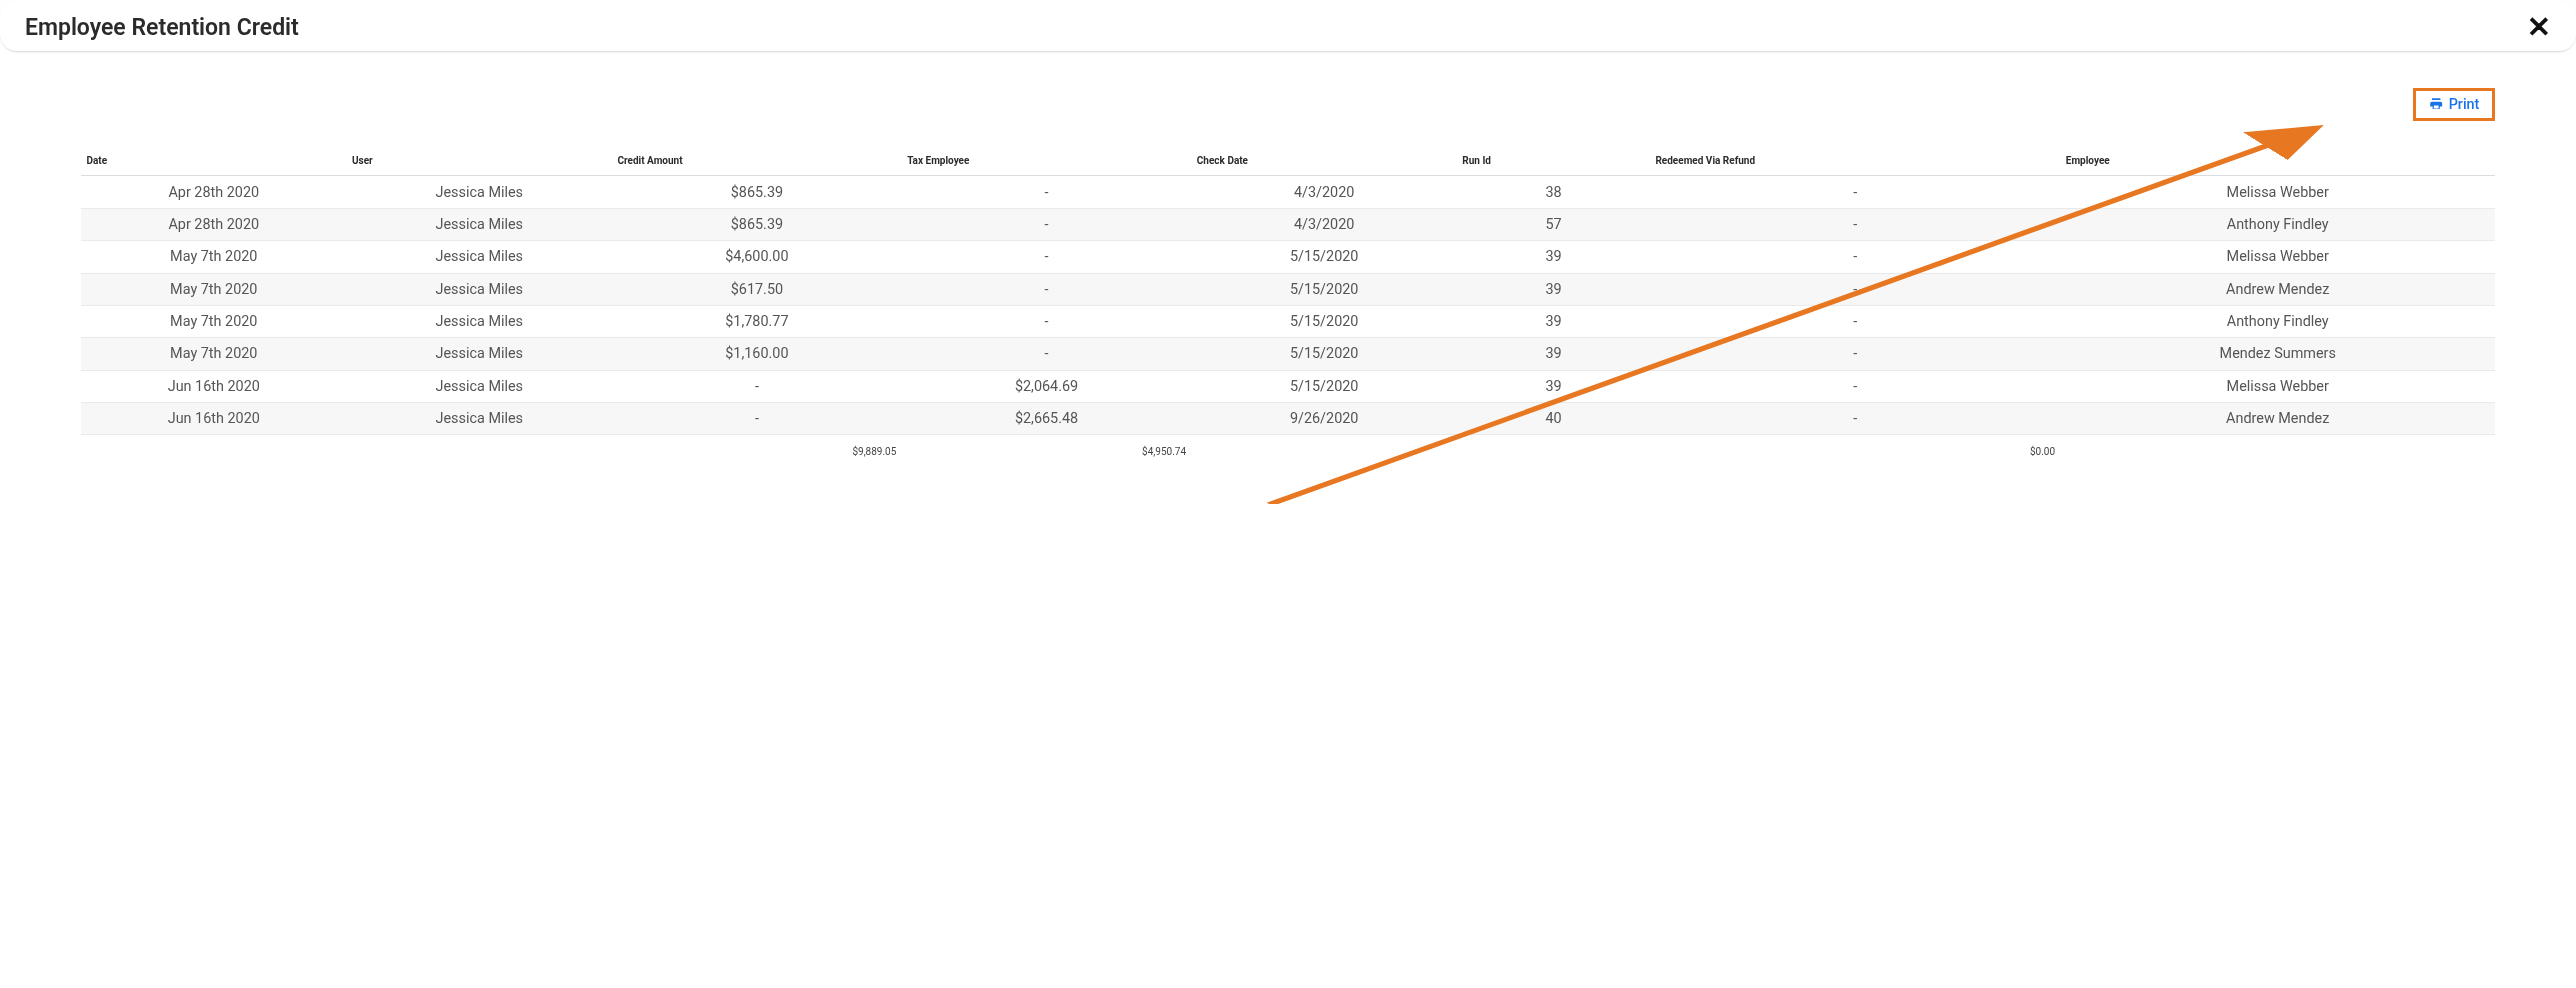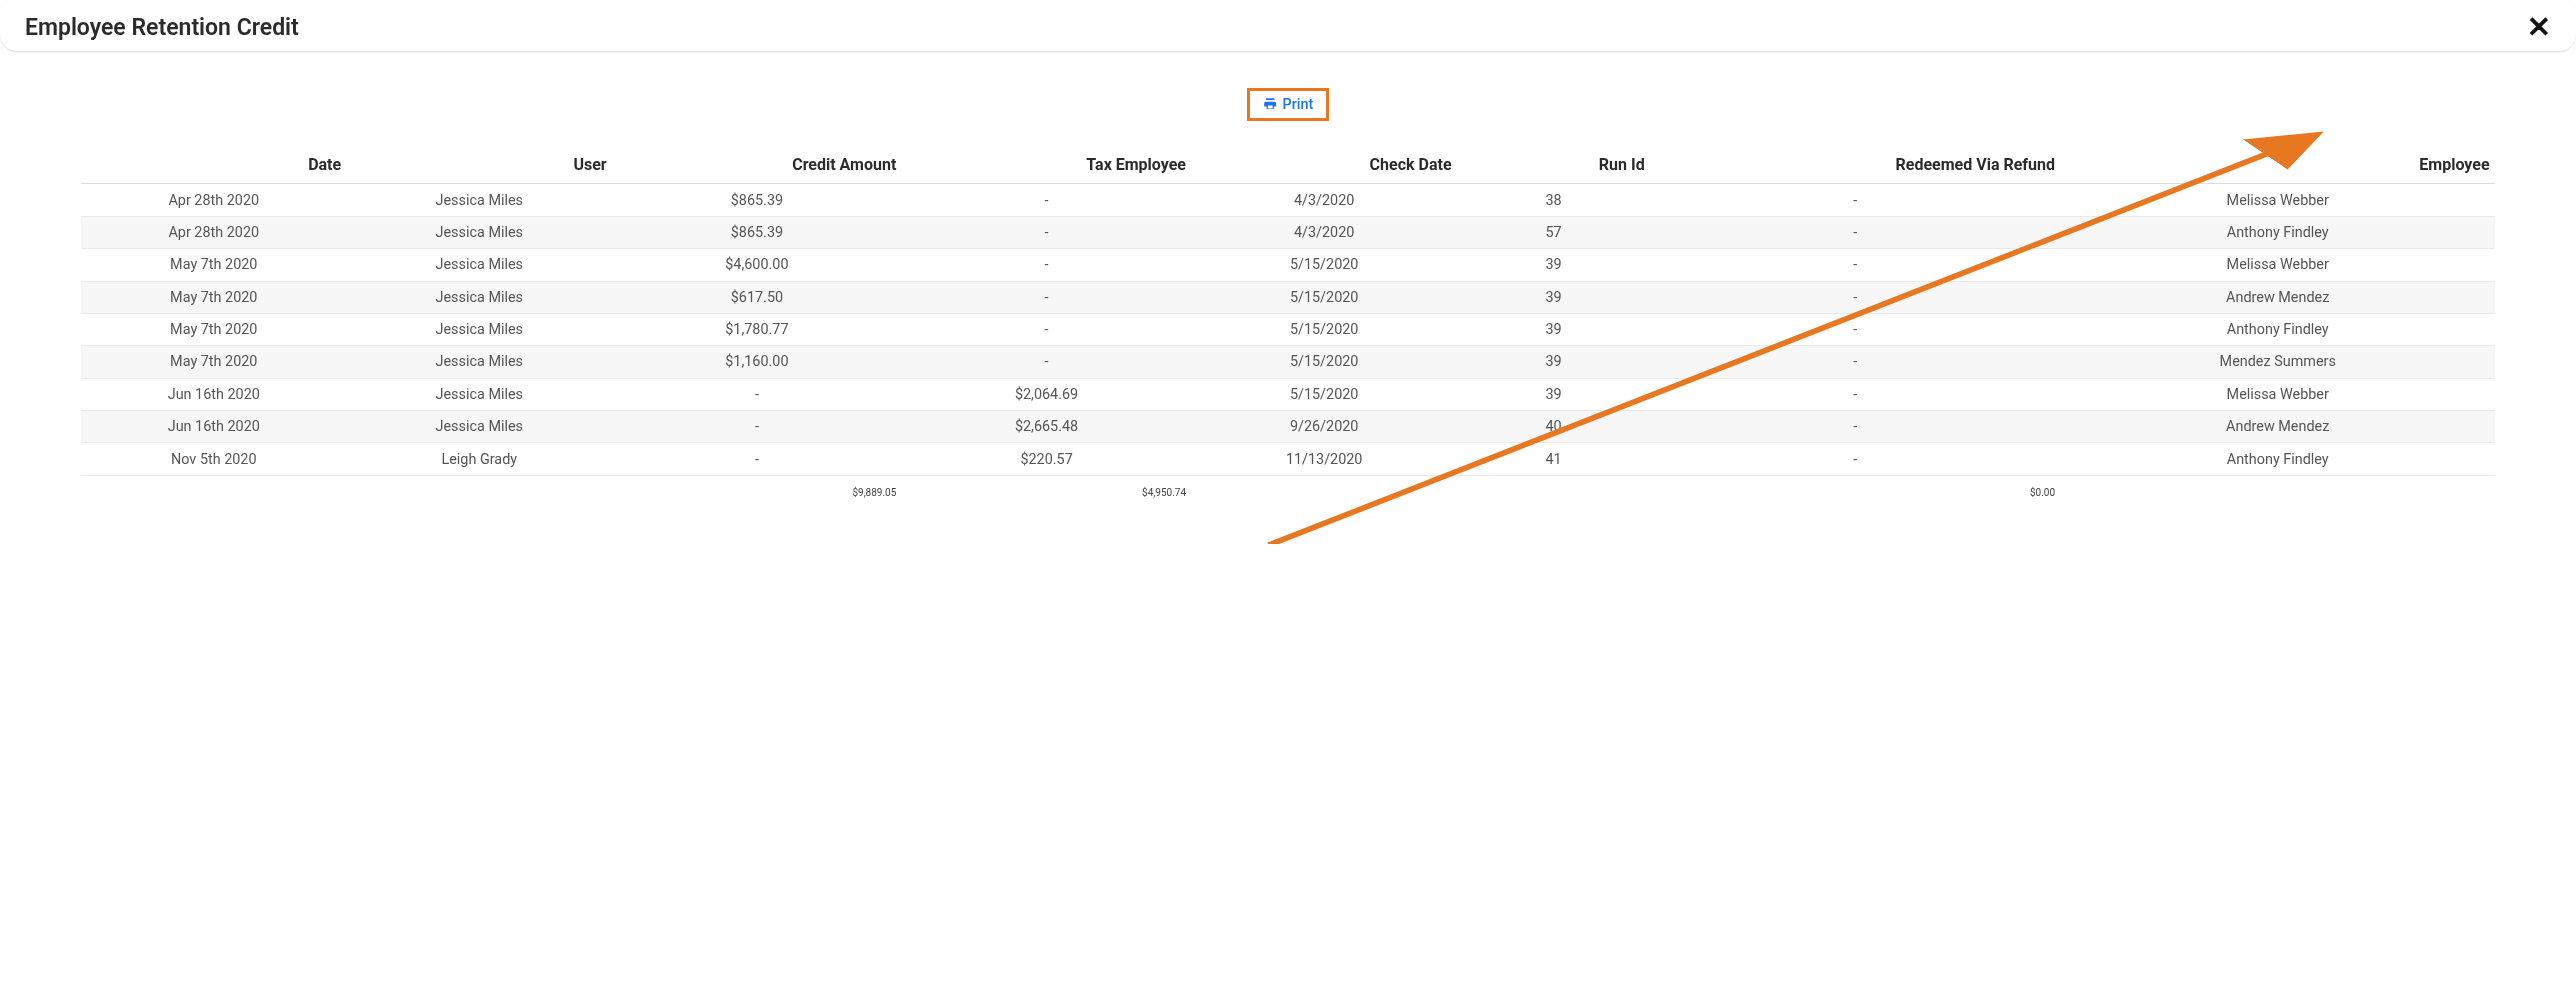--- a/index.html
+++ b/index.html
@@ -31,21 +31,21 @@
     line-height: 1;
     color: #111;
     user-select: none;
   }
   .content {
     padding: 36px 81px 36px 81px;
     position: relative;
   }
   .print-row {
     display: flex;
-    justify-content: center;
+    justify-content: flex-end;
     margin-bottom: 25px;
   }
   .print-btn {
     border: 3.6px solid #e87722;
     padding: 5.4px 12.6px;
     display: inline-flex;
     align-items: center;
     gap: 5.4px;
     color: #1a73e8;
     font-size: 14.4px;
@@ -54,23 +54,23 @@
     background: #fff;
   }
   .print-btn svg { width: 14.4px; height: 14.4px; fill: #1a73e8; }
 
   table {
     width: 100%;
     border-collapse: collapse;
     table-layout: fixed;
   }
   thead th {
-    text-align: right;
+    text-align: left;
     font-weight: 700;
-    font-size: 16px;
+    font-size: 10px;
     color: #2b2b2b;
     padding: 9px 5.4px;
     border-bottom: 0.9px solid #dcdcdc;
   }
   tbody td {
     text-align: center;
     font-size: 14.4px;
     color: #555;
     padding: 7.2px 5.4px;
     border-bottom: 0.9px solid #eaeaea;
@@ -219,30 +219,20 @@
         <tr>
           <td>Jun 16th 2020</td>
           <td>Jessica Miles</td>
           <td>-</td>
           <td>$2,665.48</td>
           <td>9/26/2020</td>
           <td>40</td>
           <td>-</td>
           <td>Andrew Mendez</td>
         </tr>
-        <tr>
-          <td>Nov 5th 2020</td>
-          <td>Leigh Grady</td>
-          <td>-</td>
-          <td>$220.57</td>
-          <td>11/13/2020</td>
-          <td>41</td>
-          <td>-</td>
-          <td>Anthony Findley</td>
-        </tr>
       </tbody>
     <tfoot>
       <tr>
         <td></td>
           <td></td>
         <td>$9,889.05</td>
         <td>$4,950.74</td>
         <td></td>
           <td></td>
         <td>$0.00</td>

